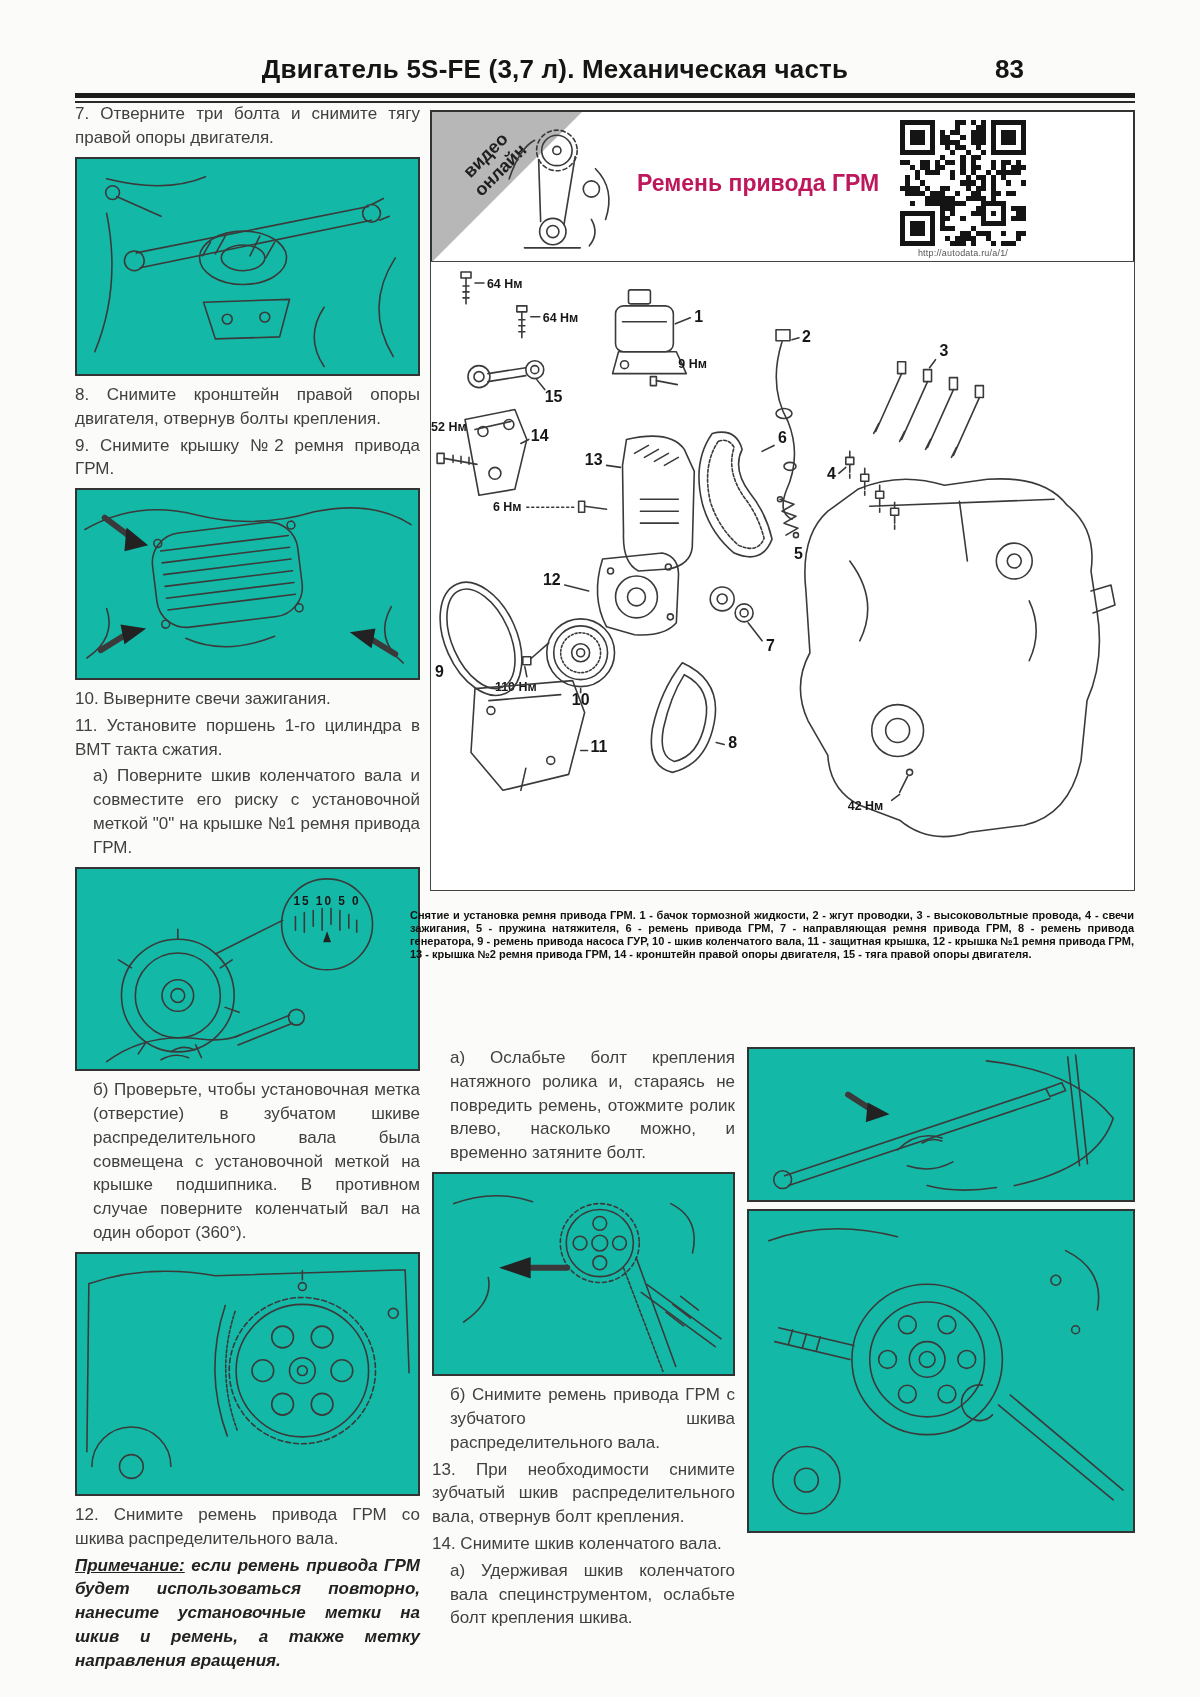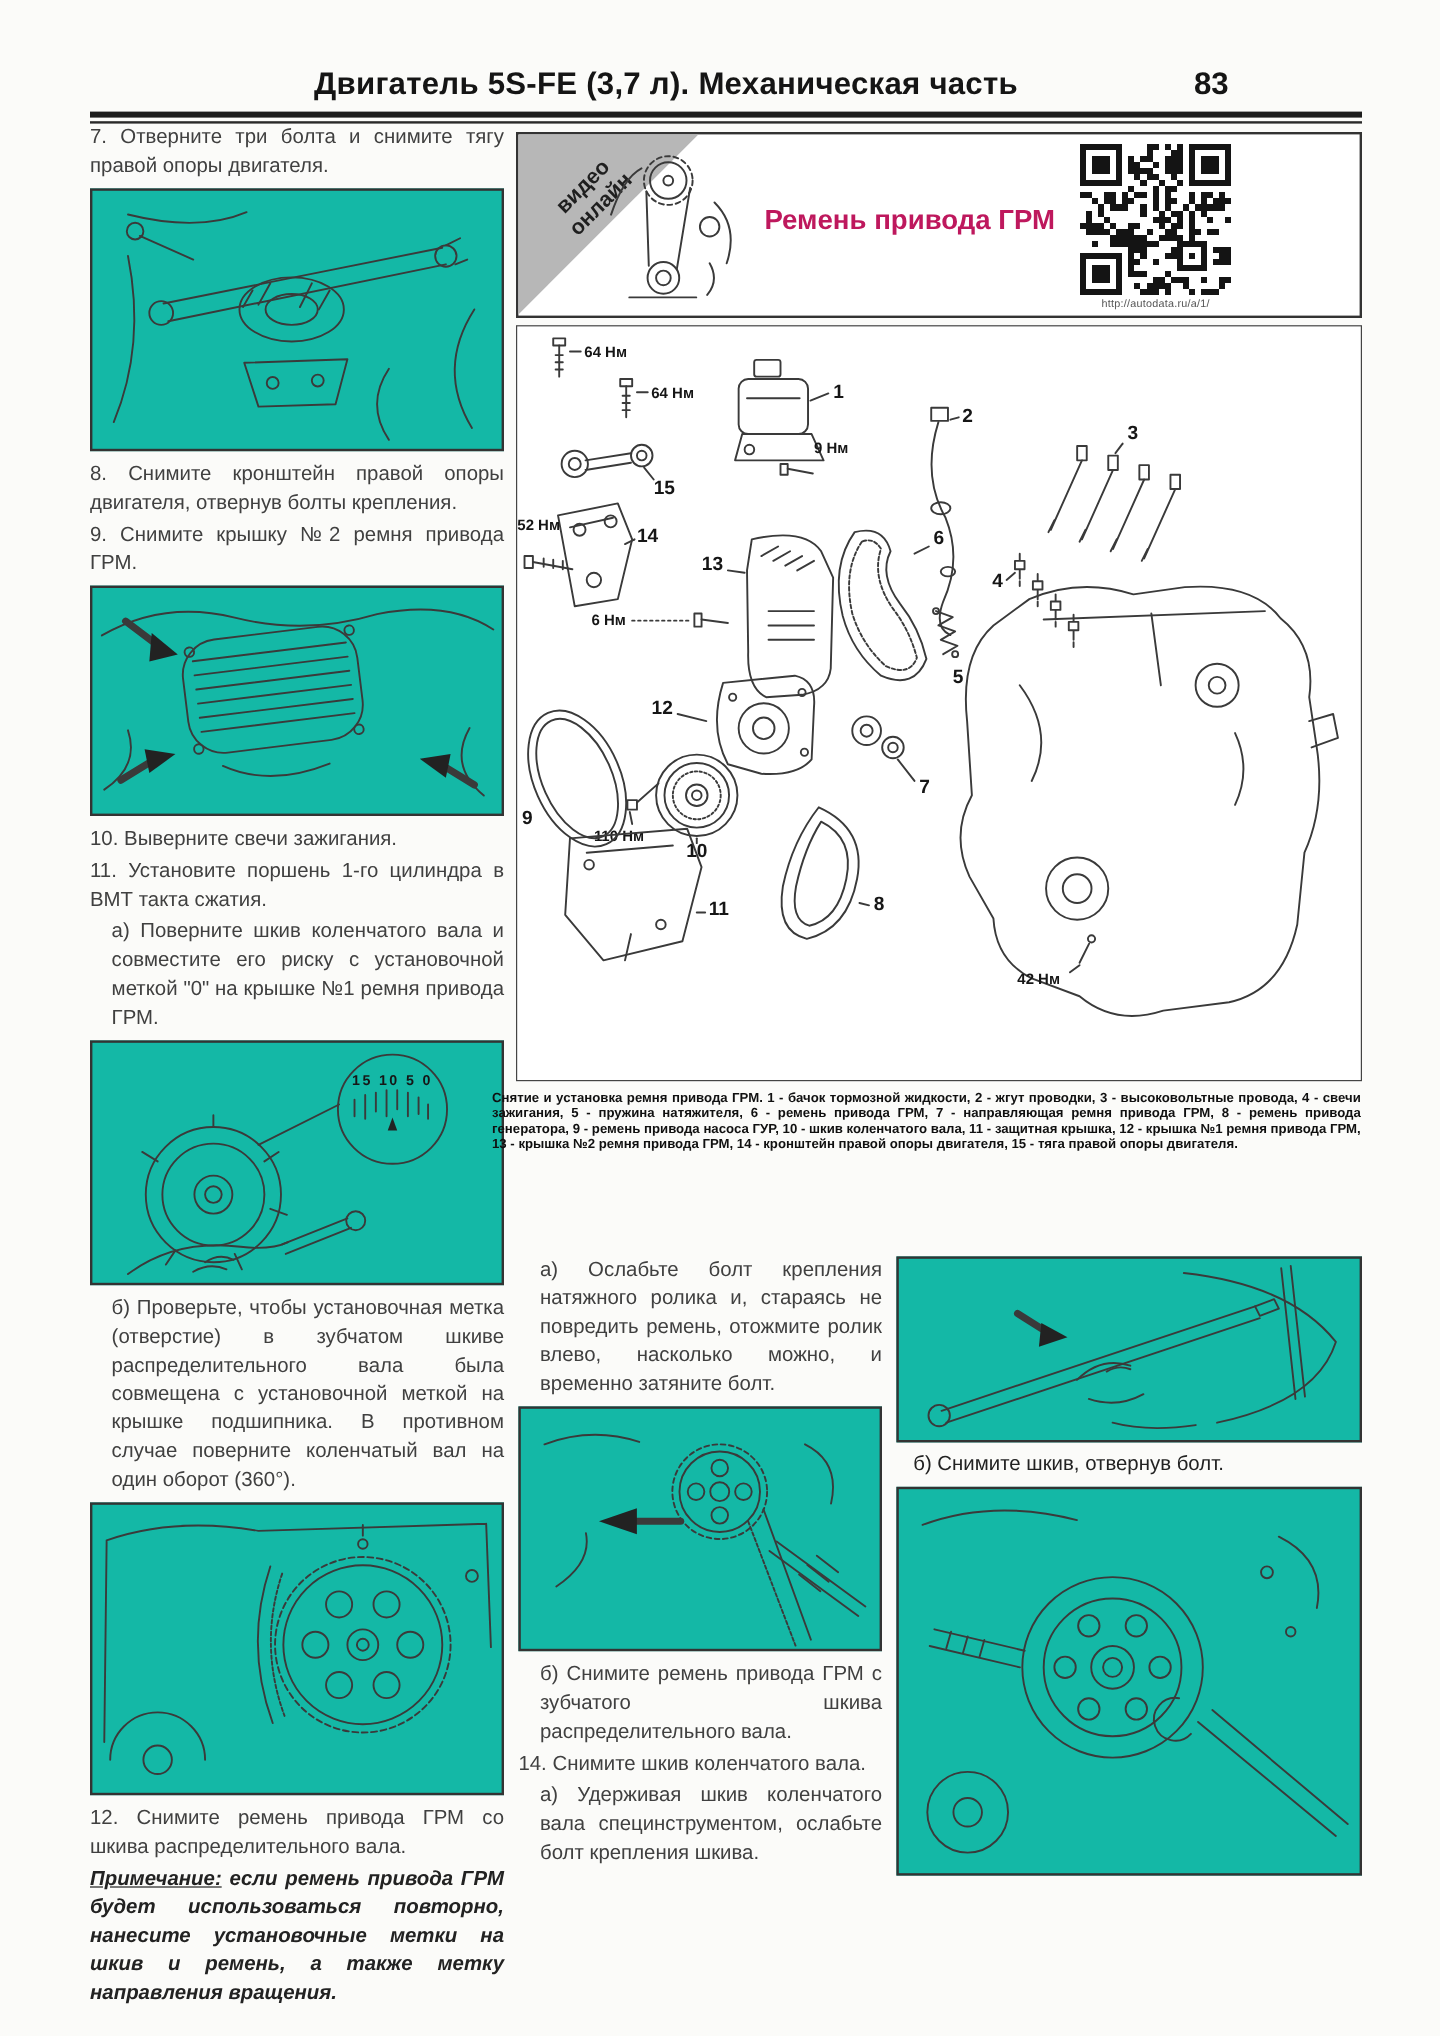--- a/index.html
+++ b/index.html
@@ -39,21 +39,21 @@
     border-top:150px solid #b7b7b7;border-right:150px solid transparent}
   .ribbon{position:absolute;left:-4px;top:30px;width:130px;text-align:center;
     transform:rotate(-45deg);font-size:18px;font-weight:700;color:#1f1f1f;line-height:1.15}
   .banner-title{position:absolute;left:205px;top:58px;width:265px;text-align:left;
     font-size:23px;font-weight:700;color:#be185d}
   .banner-art{position:absolute;left:62px;top:6px;width:142px;height:142px}
   .qr{position:absolute;left:468px;top:8px;width:126px;height:126px}
   .qr-url{position:absolute;left:456px;top:136px;width:150px;text-align:center;
     font-size:9px;color:#555;letter-spacing:.2px}
   
-  .diagram{position:absolute;left:430px;top:271px;width:705px;height:630px;
+  .diagram{position:absolute;left:430px;top:261px;width:705px;height:630px;
     border:1.5px solid #444;background:#fff}
   .diagram svg{display:block;width:100%;height:100%}
   .dn{font:700 16px "Liberation Sans",sans-serif;fill:#111}
   .dt{font:700 12.5px "Liberation Sans",sans-serif;fill:#111}
   .ldr{stroke:#444;stroke-width:1}
   .caption{position:absolute;left:410px;top:909px;width:724px;
     font-size:11px;font-weight:700;line-height:1.19;text-align:justify;color:#101010}
   .capb{font-size:17px;line-height:1.35;color:#222;padding-left:14px;margin-top:6px}
   .mag-text{font:700 12px "Liberation Sans",sans-serif;letter-spacing:2px;fill:#161616}
 </style>
@@ -431,41 +431,41 @@
       <line class="thick" x1="135" y1="95" x2="98" y2="95"></line>
         <polygon class="fill" points="98,84 66,95 98,106"></polygon>
       <path d="M20,30 Q60,15 100,28 M240,30 Q270,45 262,80 M30,150 Q60,130 55,105"></path>
       <path d="M235,140 l18,14 M242,132 l18,14 M250,124 l18,14"></path>
       <line x1="210" y1="120" x2="285" y2="175"></line>
         <line x1="216" y1="112" x2="291" y2="167"></line>
     </svg>
   </div>
 
   <p class="p sub">б) Снимите ремень привода ГРМ с зубчатого шкива распределительного вала.</p>
+  <p class="p">13. При необходимости снимите зубчатый шкив распределительного вала, отвернув болт крепления.</p>
   <p class="p">14. Снимите шкив коленчатого вала.</p>
   <p class="p sub">а) Удерживая шкив коленчатого вала специнструментом, ослабьте болт крепления шкива.</p>
 </div>
 
 <div class="col-right">
   <div class="figure">
     <svg class="art" viewBox="0 0 388 153">
       <path d="M240,12 Q330,22 368,70 Q352,120 268,138 M250,140 Q210,146 180,138"></path>
       <line x1="36" y1="128" x2="300" y2="40"></line>
         <line x1="40" y1="138" x2="304" y2="50"></line>
       <circle cx="34" cy="132" r="9"></circle>
       <path d="M300,40 l16,-6 l4,8 l-16,6 Z"></path>
       <line x1="322" y1="8" x2="334" y2="118"></line>
         <line x1="330" y1="6" x2="342" y2="116"></line>
       <path d="M150,102 q20,-20 45,-12 M160,118 q24,8 46,-4 M175,95 q10,-6 20,-2"></path>
       <line class="thick" x1="100" y1="46" x2="122" y2="60"></line>
         <polygon class="fill" points="120,54 142,66 118,74"></polygon>
     </svg>
   </div>
 
-  <p class="capb">б) Снимите шкив, отвернув болт.</p>
 
   <div class="figure">
     <svg class="art" viewBox="0 0 388 323">
       <path d="M20,30 Q80,8 150,26 M320,40 Q360,60 352,100"></path>
       <circle cx="180" cy="150" r="76"></circle>
         <circle cx="180" cy="150" r="58"></circle>
       <circle cx="220" cy="150" r="9"></circle>
         <circle cx="200" cy="185" r="9"></circle>
         <circle cx="160" cy="185" r="9"></circle>
       <circle cx="140" cy="150" r="9"></circle>

